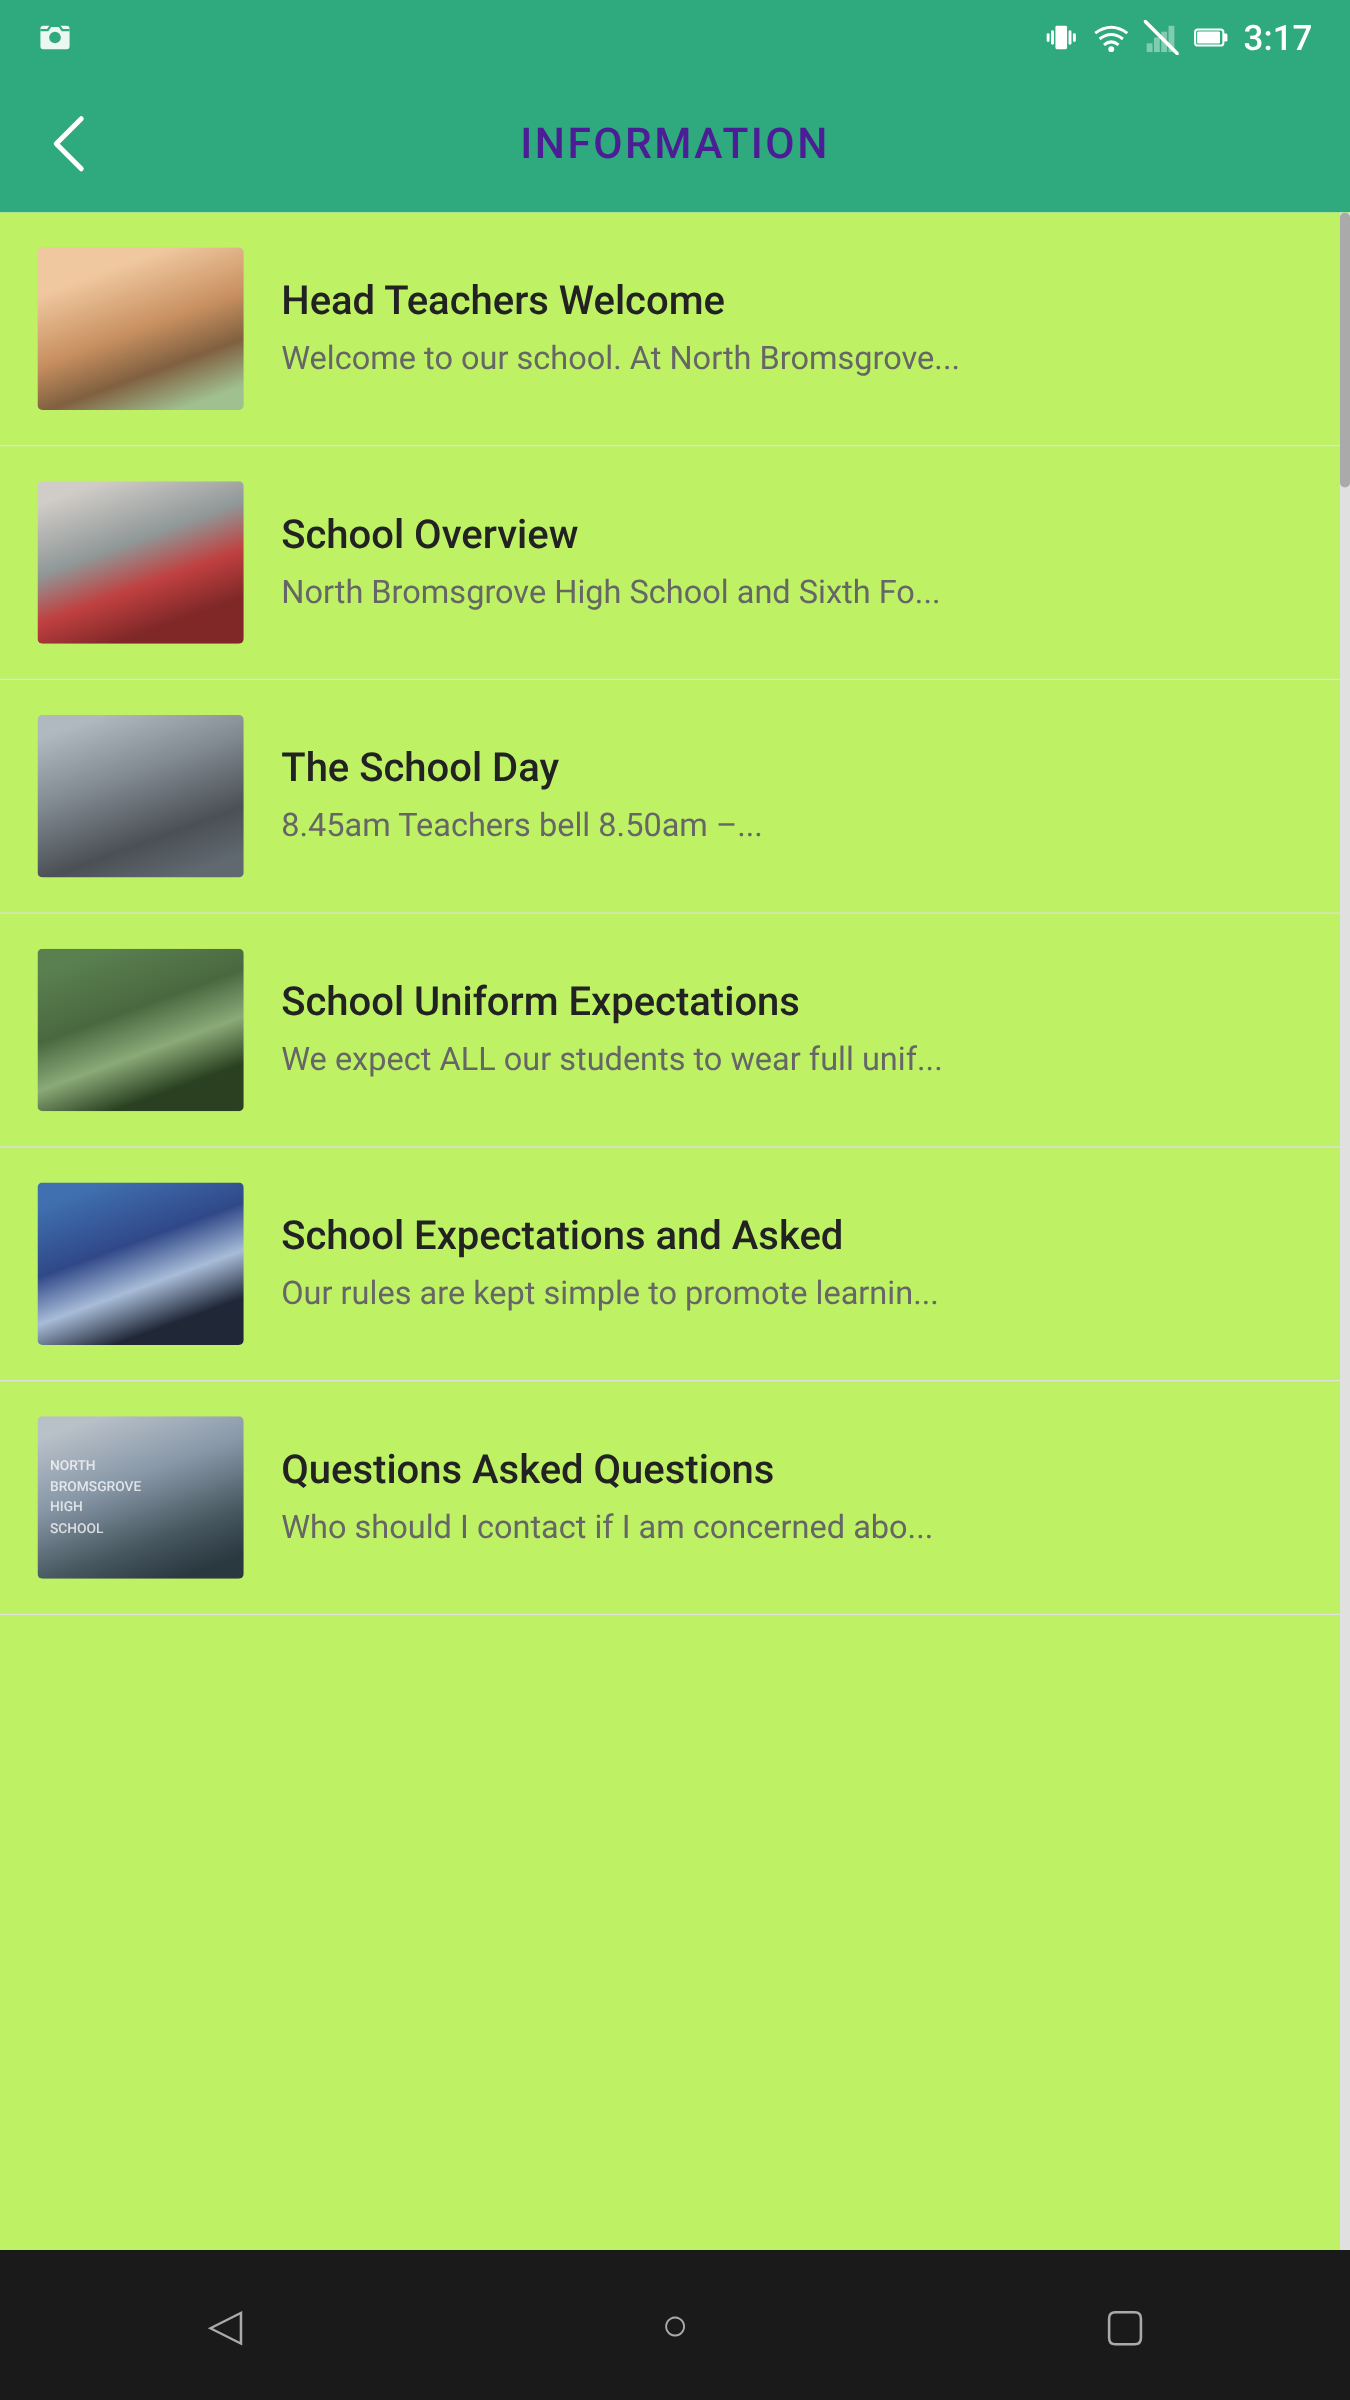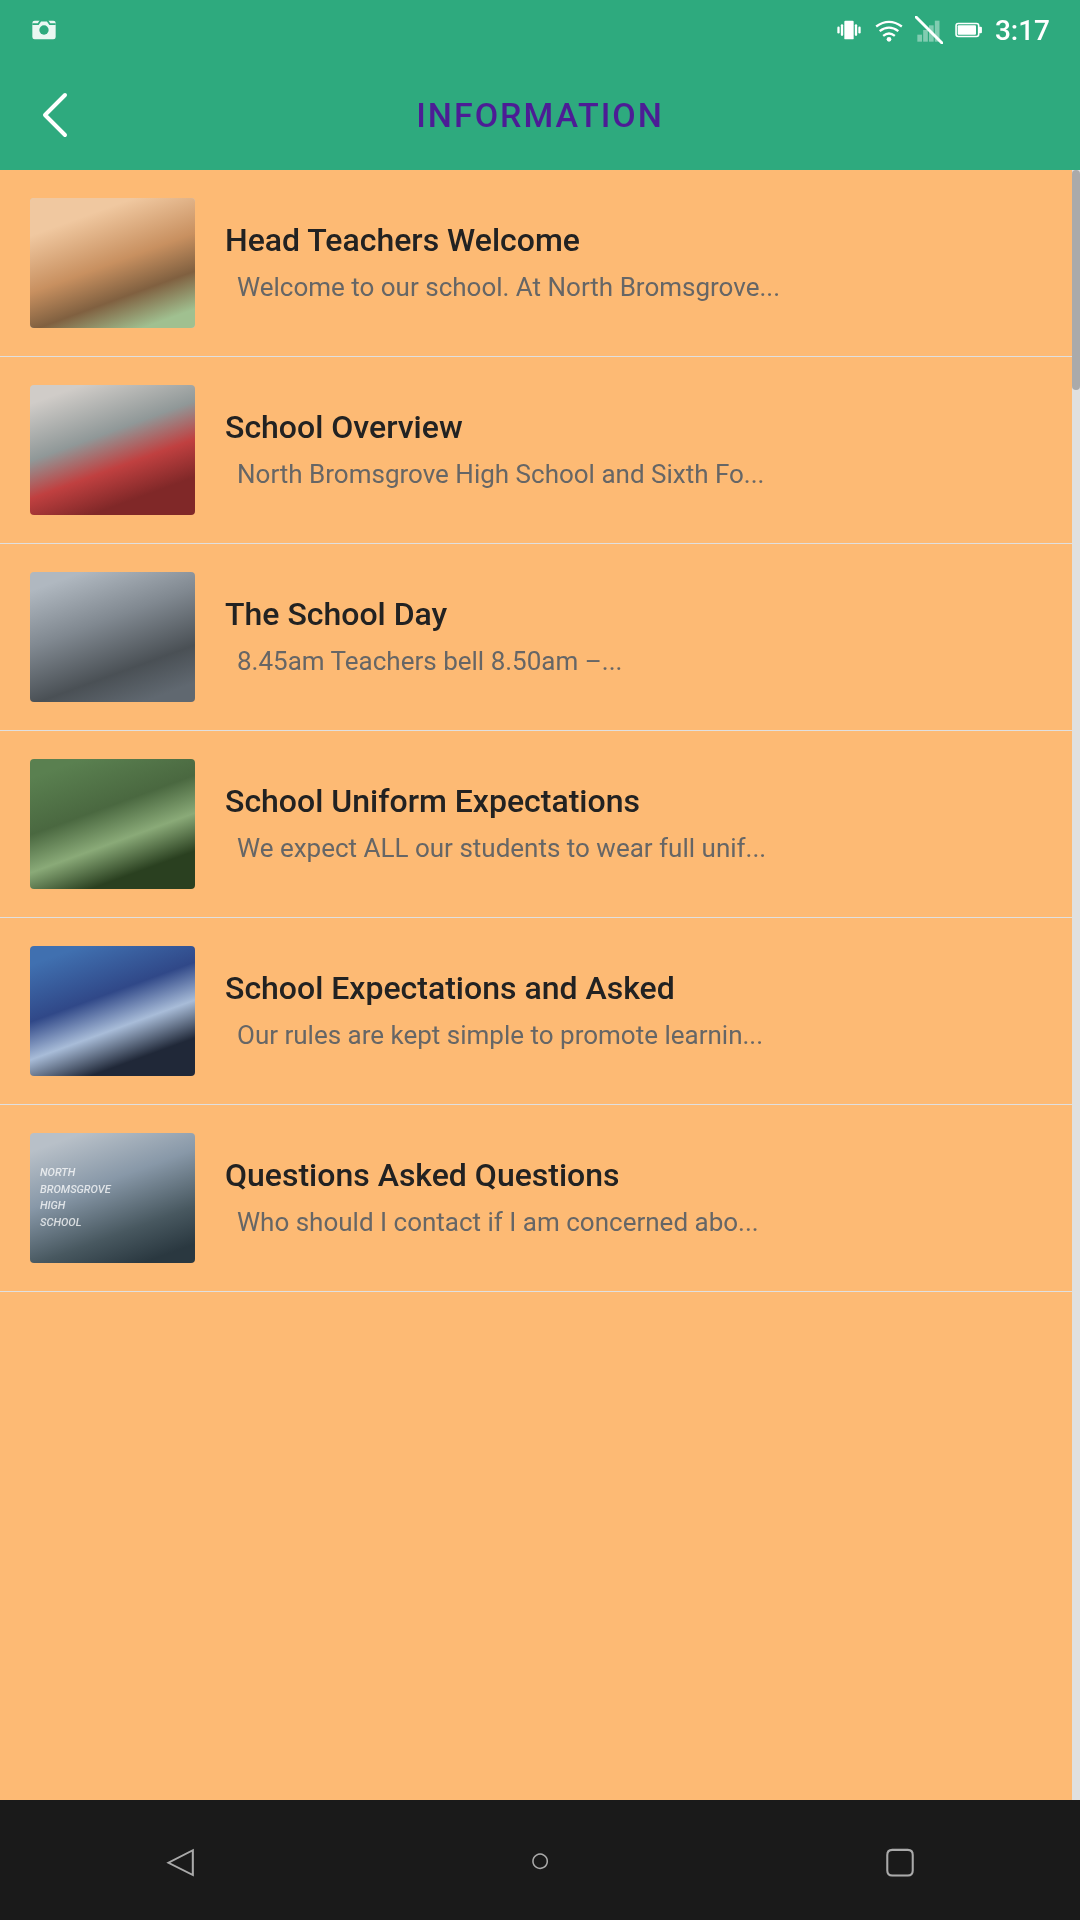--- a/index.html
+++ b/index.html
@@ -71,21 +71,21 @@
       color: #4c1d95;
       font-size: 34px;
       font-weight: 500;
       letter-spacing: 2px;
       text-transform: uppercase;
     }
 
     
     .content {
       flex: 1;
-      background: #fdba74;
+      background: #bef264;
       overflow-y: auto;
       position: relative;
     }
 
     
     .scroll-indicator {
       position: absolute;
       right: 0;
       top: 0;
       width: 8px;
@@ -134,21 +134,20 @@
       font-weight: 500;
       color: #222222;
       margin-bottom: 10px;
       line-height: 1.2;
     }
 
     .item-subtitle {
       font-size: 26px;
       color: #666666;
       line-height: 1.4;
-      margin-left: 12px;
     }
 
     
     .bottom-nav {
       background: #1a1a1a;
       height: 120px;
       display: flex;
       align-items: center;
       justify-content: space-around;
       flex-shrink: 0;
@@ -218,21 +217,20 @@
       align-items: flex-start;
       justify-content: center;
       padding: 8px;
     }
 
     .faq-text-lines {
       color: rgba(255,255,255,0.75);
       font-size: 11px;
       line-height: 1.5;
       font-weight: 500;
-      font-style: italic;
     }
   </style>
 </head>
 <body>
 
 <div class="status-bar">
   <div class="status-bar-left">
     <svg class="status-icon" viewBox="0 0 24 24" fill="white">
       <rect x="2" y="4" width="20" height="16" rx="2" fill="white" opacity="0.9"></rect>
       <circle cx="12" cy="12" r="4" fill="#2eaa7e"></circle>

